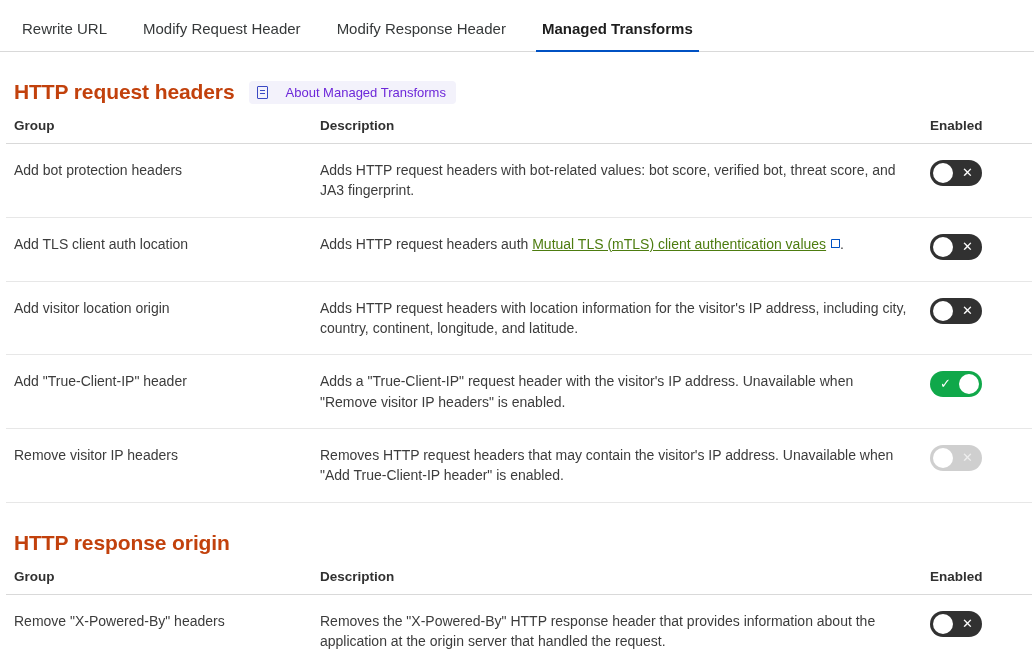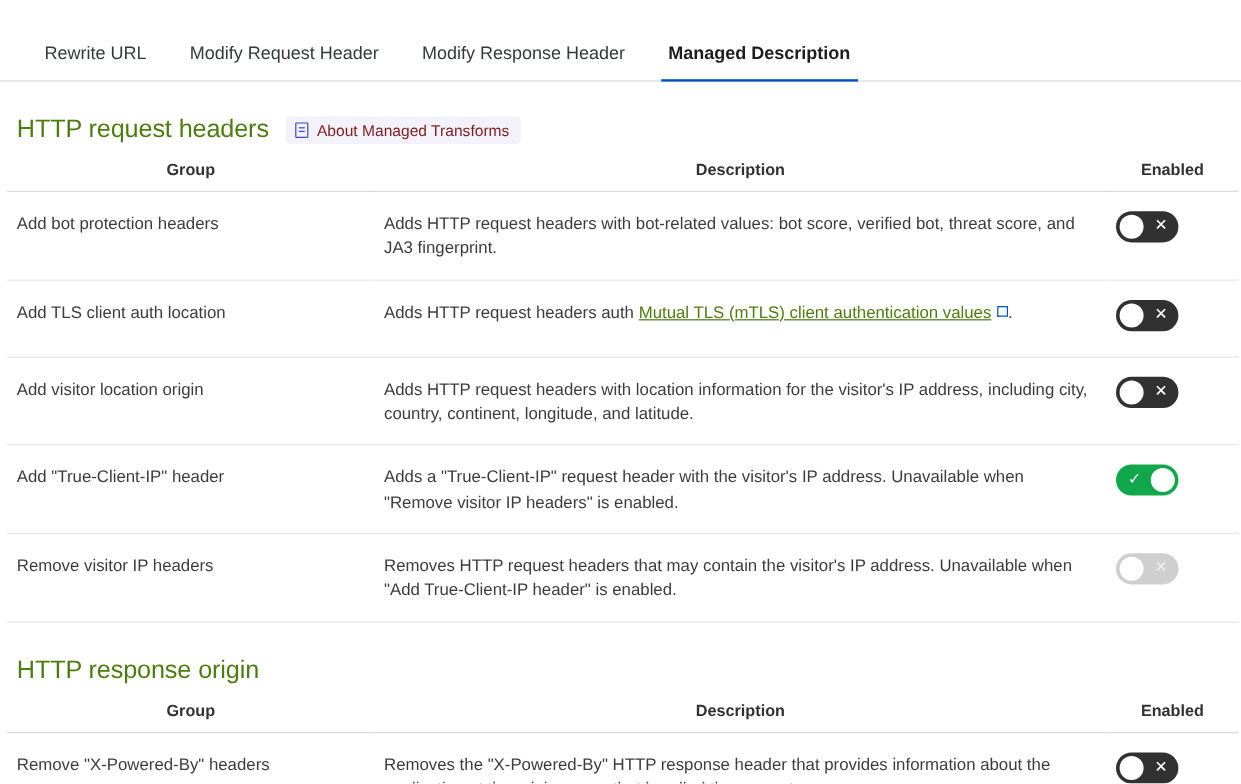--- a/index.html
+++ b/index.html
@@ -11,23 +11,23 @@
     background: #ffffff;
     font-family: "Liberation Sans", sans-serif;
     color: #313131;
     overflow: hidden;
   }
 
   
   .tabbar {
     display: flex;
     align-items: flex-end;
-    height: 68px;
+    height: 52px;
     border-bottom: 1px solid #d9d9d9;
-    padding: 0 0 0 19px;
+    padding: 0 0 0 4px;
   }
   .tab {
     position: relative;
     padding: 0 18px 15px 18px;
     font-size: 15px;
     color: #36393a;
     line-height: 1;
     cursor: pointer;
     white-space: nowrap;
   }
@@ -48,33 +48,33 @@
   
   .section { padding: 0 6px; }
   .section-head {
     display: flex;
     align-items: center;
     gap: 14px;
     margin: 28px 0 14px 8px;
   }
   .section-title {
     font-size: 21px;
-    font-weight: normal;
-    color: #4d7c0f;
+    font-weight: bold;
+    color: #c2410c;
     letter-spacing: -0.1px;
   }
   .about-pill {
     display: inline-flex;
     align-items: center;
-    gap: 7px;
+    gap: 18px;
     background: #f3f2fb;
     border-radius: 4px;
     padding: 4px 10px 4px 8px;
     font-size: 13px;
-    color: #7f1d1d;
+    color: #6d28d9;
     cursor: pointer;
     text-align: center;
   }
   .about-pill .doc-icon {
     display: inline-block;
     width: 11px;
     height: 13px;
     border: 1px solid #3b49c4;
     border-radius: 1px;
     position: relative;
@@ -92,21 +92,21 @@
     border-top: 1px solid #3b49c4;
   }
 
   
   table.tbl {
     width: 100%;
     border-collapse: collapse;
     table-layout: fixed;
   }
   table.tbl th {
-    text-align: center;
+    text-align: left;
     font-size: 13.5px;
     font-weight: bold;
     color: #313131;
     padding: 0 8px 10px 8px;
     border-bottom: 1px solid #d9d9d9;
     vertical-align: bottom;
   }
   table.tbl td {
     font-size: 14px;
     color: #3c3c3c;
@@ -192,21 +192,21 @@
   }
   .switch.disabled .mark { color: #eeeeee; }
 </style>
 </head>
 <body>
 
 <div class="tabbar">
   <div class="tab">Rewrite URL</div>
   <div class="tab">Modify Request Header</div>
   <div class="tab">Modify Response Header</div>
-  <div class="tab active">Managed Description</div>
+  <div class="tab active">Managed Transforms</div>
 </div>
 
 <div class="section">
   <div class="section-head">
     <div class="section-title">HTTP request headers</div>
     <div class="about-pill">
       <span class="doc-icon"></span>
       <span>About Managed Transforms</span>
     </div>
   </div>

